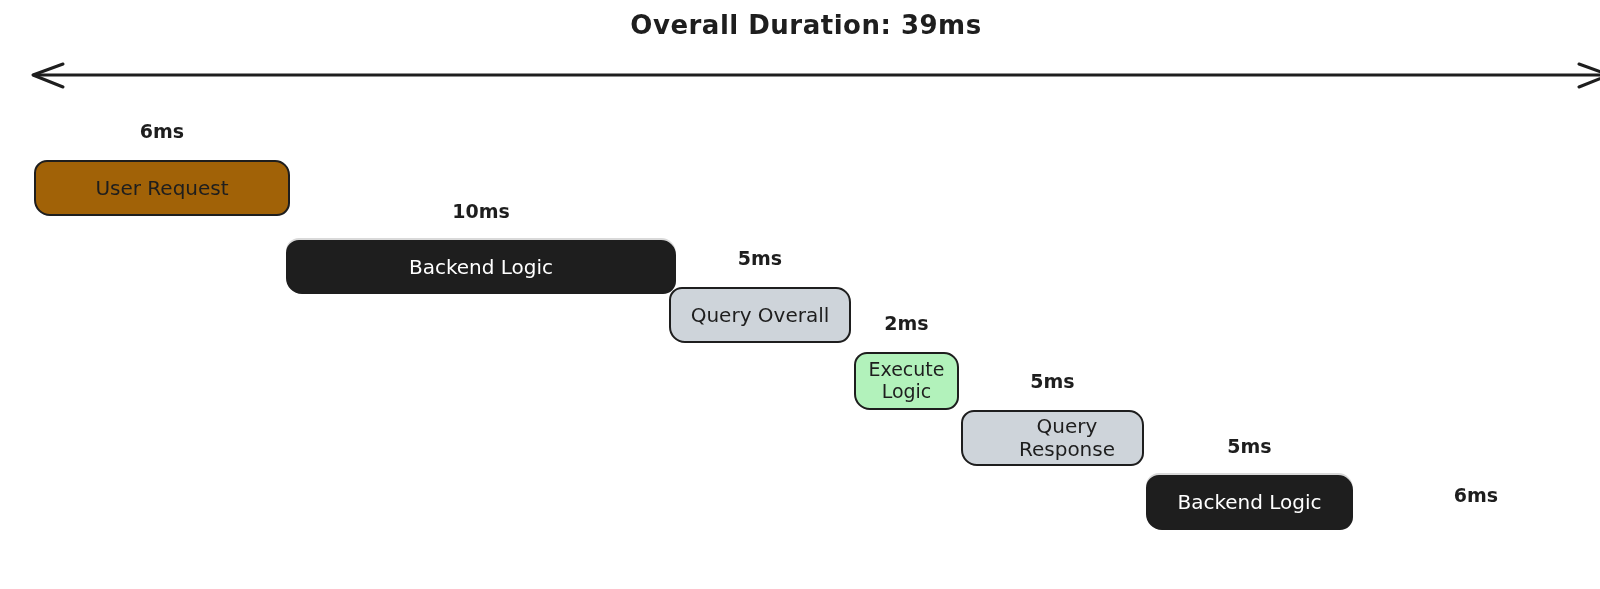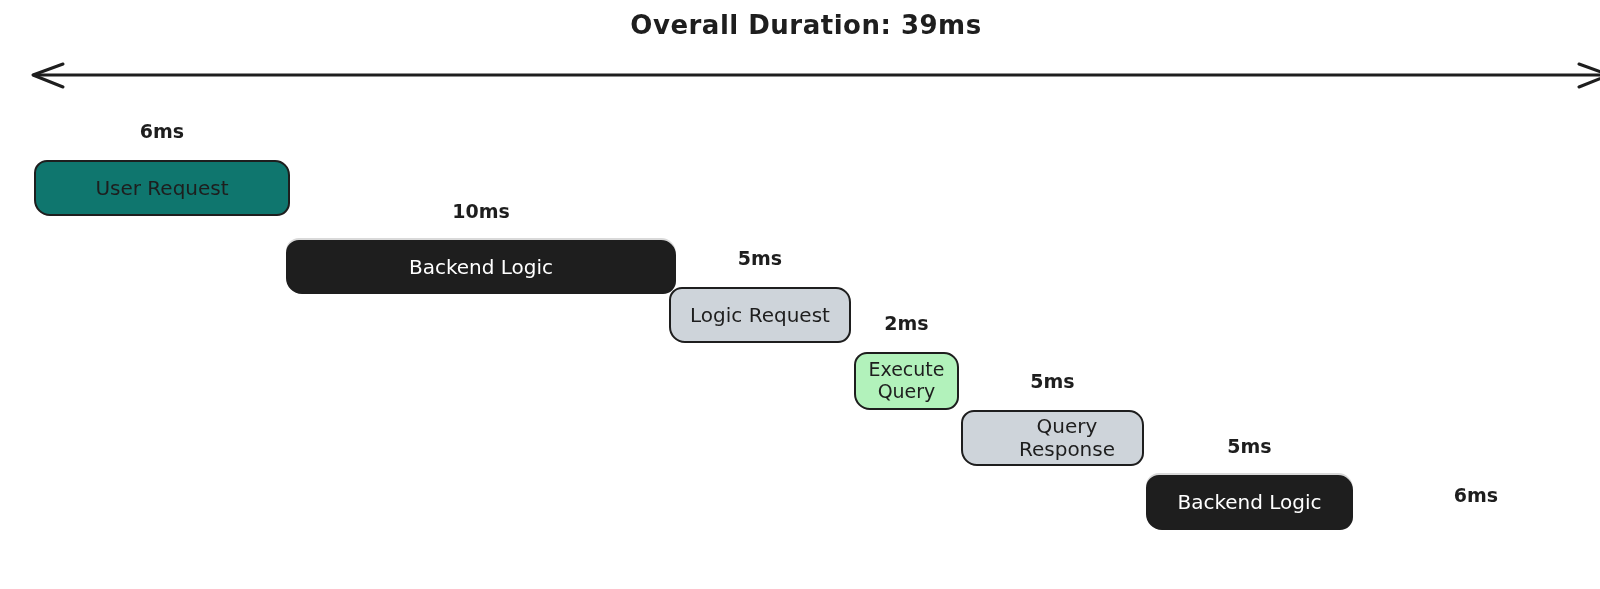--- a/index.html
+++ b/index.html
@@ -88,43 +88,43 @@
   <div class="title">Overall Duration: 39ms</div>
 
   <svg class="arrow-svg" viewBox="0 0 1600 34" xmlns="http://www.w3.org/2000/svg">
     <line x1="13" y1="16" x2="1587" y2="16" stroke="#1e1e1e" stroke-width="3" stroke-linecap="round"></line>
     <polyline points="42,5 12,16 42,28" fill="none" stroke="#1e1e1e" stroke-width="3" stroke-linecap="round" stroke-linejoin="round"></polyline>
     <polyline points="1558,5 1588,16 1558,28" fill="none" stroke="#1e1e1e" stroke-width="3" stroke-linecap="round" stroke-linejoin="round"></polyline>
   </svg>
 
   <div class="stepwrap s1">
     <div class="duration">6ms</div>
-    <div class="box" style="background: #0f766e; color: rgb(30, 30, 30);">
+    <div class="box" style="background: #a16207; color: rgb(30, 30, 30);">
       <span>User Request</span>
     </div>
   </div>
 
   <div class="stepwrap s2">
     <div class="duration">10ms</div>
     <div class="box dark" style="background: rgb(30, 30, 30); color: rgb(255, 255, 255);">
       <span>Backend Logic</span>
     </div>
   </div>
 
   <div class="stepwrap s3">
     <div class="duration">5ms</div>
     <div class="box" style="background: rgb(206, 212, 218); color: rgb(30, 30, 30);">
-      <span>Logic Request</span>
+      <span>Query Overall</span>
     </div>
   </div>
 
   <div class="stepwrap s4">
     <div class="duration">2ms</div>
     <div class="box" style="background: rgb(178, 242, 187); color: rgb(30, 30, 30);">
-      <span>Execute Query</span>
+      <span>Execute Logic</span>
     </div>
   </div>
 
   <div class="stepwrap s5">
     <div class="duration">5ms</div>
     <div class="box" style="background: rgb(206, 212, 218); color: rgb(30, 30, 30);">
       <span>Query Response</span>
     </div>
   </div>
 

